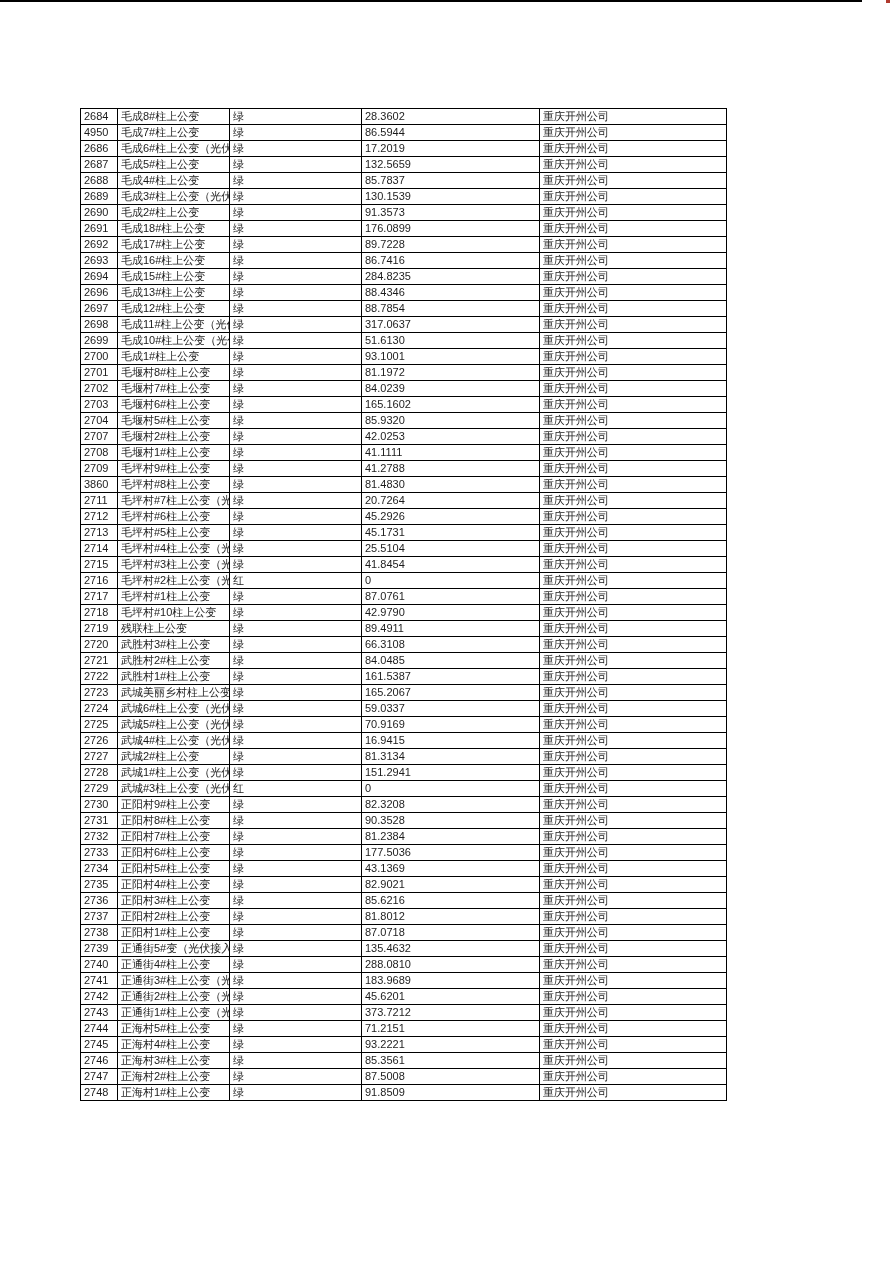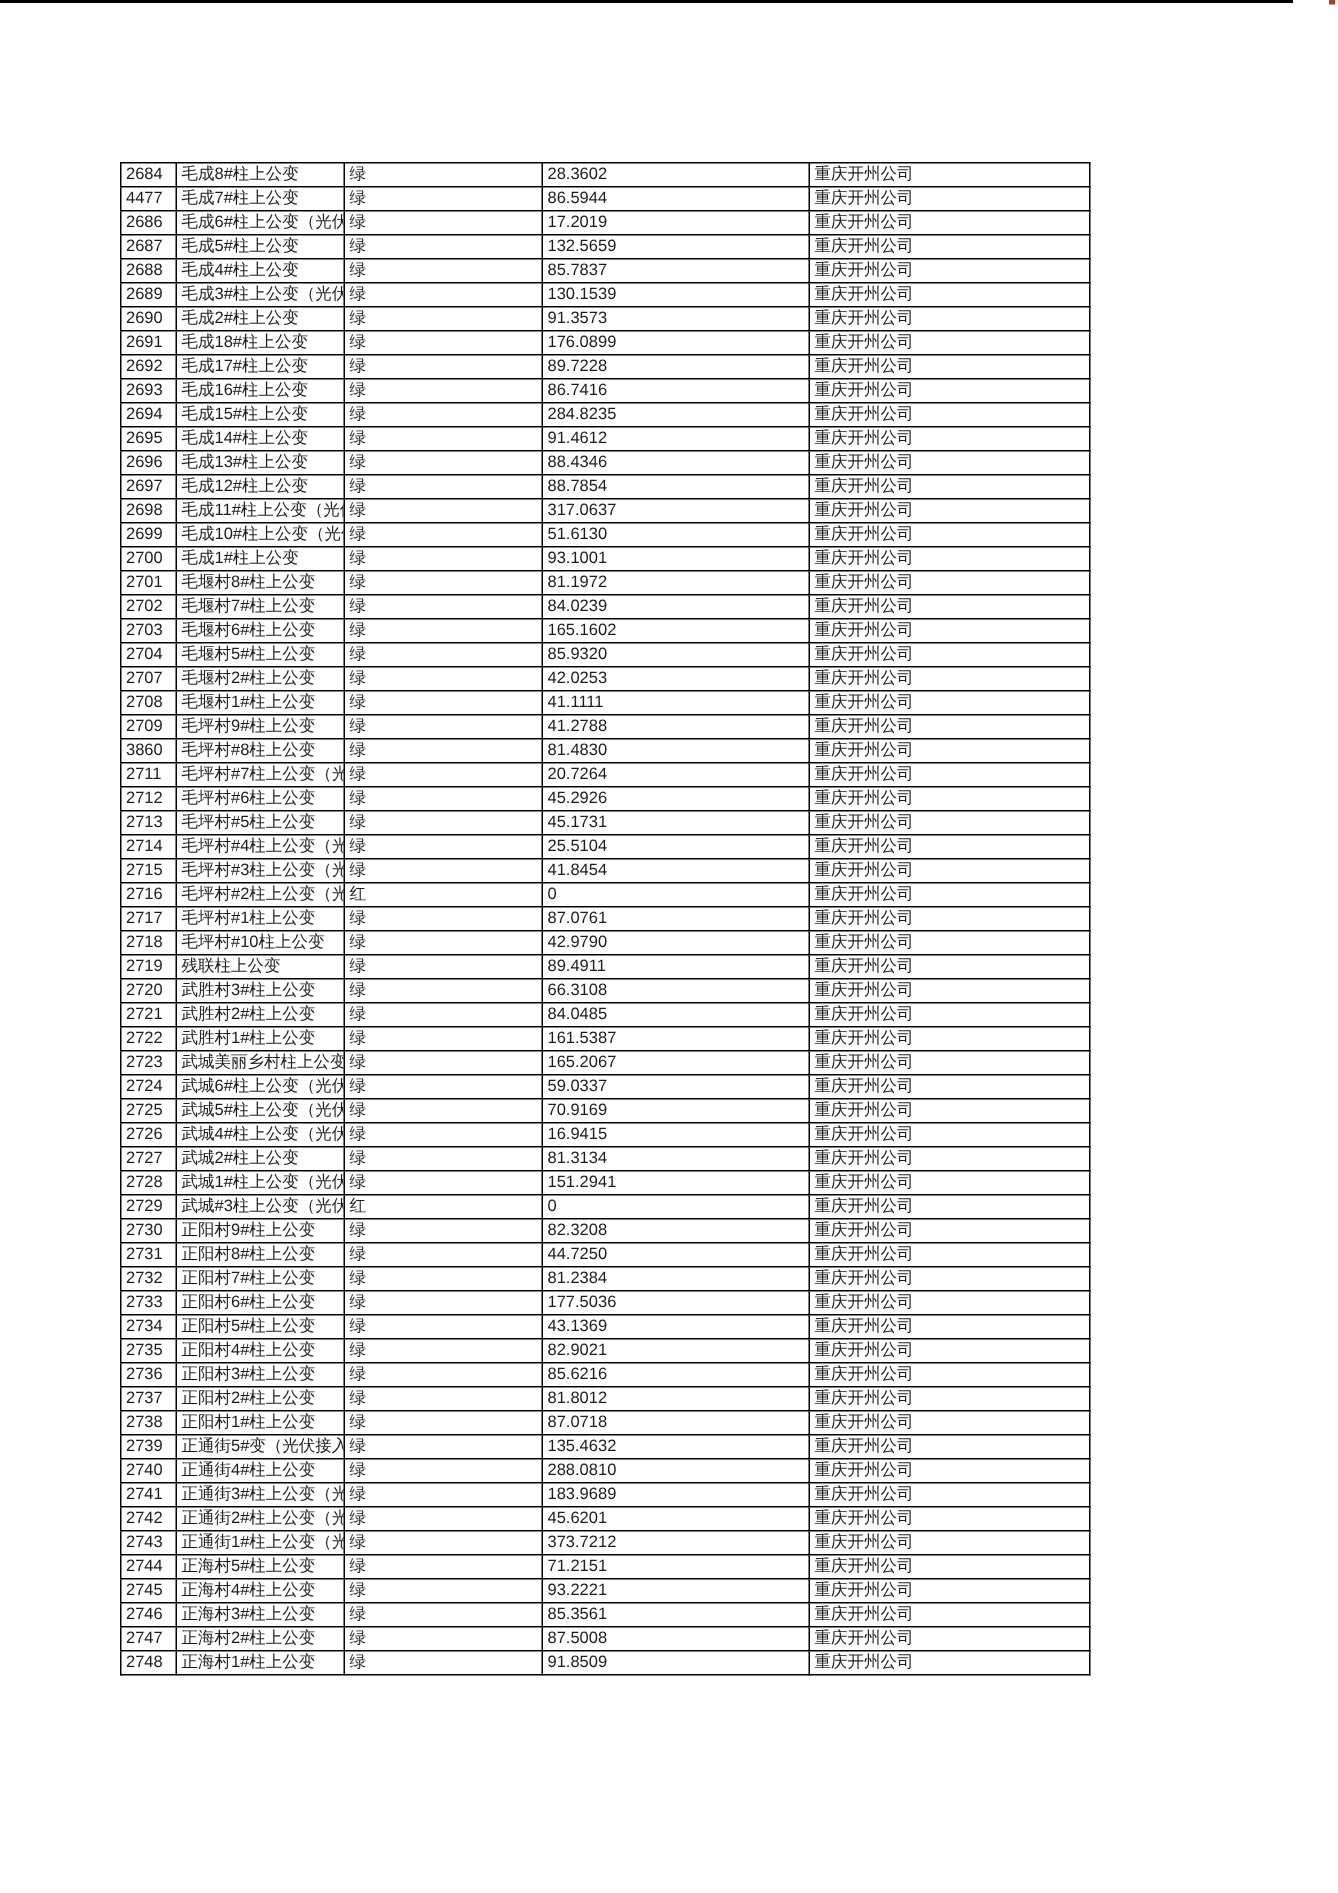--- a/index.html
+++ b/index.html
@@ -48,21 +48,21 @@
     </colgroup>
     <tbody id="table-body">
         <tr>
           <td class="rowid">2684</td>
           <td class="name">毛成8#柱上公变</td>
           <td class="status">绿</td>
           <td class="value">28.3602</td>
           <td class="company">重庆开州公司</td>
         </tr>
         <tr>
-          <td class="rowid">4477</td>
+          <td class="rowid">4950</td>
           <td class="name">毛成7#柱上公变</td>
           <td class="status">绿</td>
           <td class="value">86.5944</td>
           <td class="company">重庆开州公司</td>
         </tr>
         <tr>
           <td class="rowid">2686</td>
           <td class="name">毛成6#柱上公变（光伏接</td>
           <td class="status">绿</td>
           <td class="value">17.2019</td>
@@ -115,27 +115,20 @@
           <td class="name">毛成16#柱上公变</td>
           <td class="status">绿</td>
           <td class="value">86.7416</td>
           <td class="company">重庆开州公司</td>
         </tr>
         <tr>
           <td class="rowid">2694</td>
           <td class="name">毛成15#柱上公变</td>
           <td class="status">绿</td>
           <td class="value">284.8235</td>
-          <td class="company">重庆开州公司</td>
-        </tr>
-        <tr>
-          <td class="rowid">2695</td>
-          <td class="name">毛成14#柱上公变</td>
-          <td class="status">绿</td>
-          <td class="value">91.4612</td>
           <td class="company">重庆开州公司</td>
         </tr>
         <tr>
           <td class="rowid">2696</td>
           <td class="name">毛成13#柱上公变</td>
           <td class="status">绿</td>
           <td class="value">88.4346</td>
           <td class="company">重庆开州公司</td>
         </tr>
         <tr>
@@ -359,21 +352,21 @@
           <td class="rowid">2730</td>
           <td class="name">正阳村9#柱上公变</td>
           <td class="status">绿</td>
           <td class="value">82.3208</td>
           <td class="company">重庆开州公司</td>
         </tr>
         <tr>
           <td class="rowid">2731</td>
           <td class="name">正阳村8#柱上公变</td>
           <td class="status">绿</td>
-          <td class="value">44.7250</td>
+          <td class="value">90.3528</td>
           <td class="company">重庆开州公司</td>
         </tr>
         <tr>
           <td class="rowid">2732</td>
           <td class="name">正阳村7#柱上公变</td>
           <td class="status">绿</td>
           <td class="value">81.2384</td>
           <td class="company">重庆开州公司</td>
         </tr>
         <tr>

